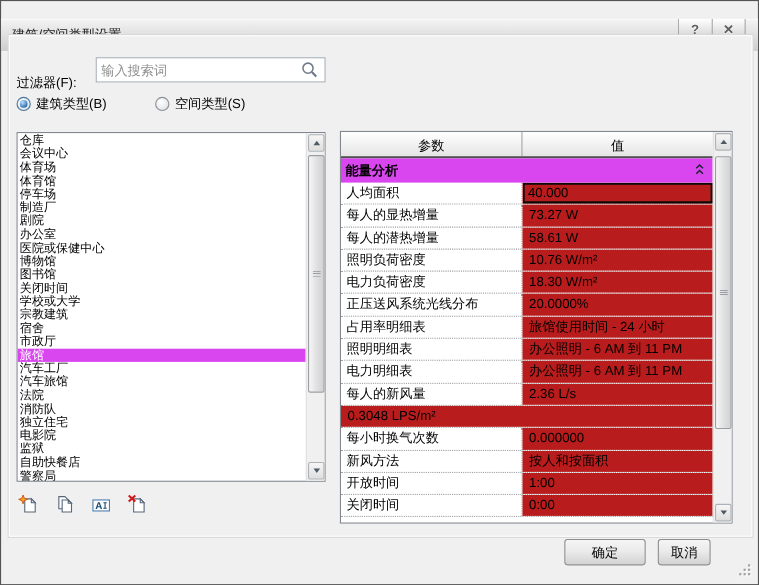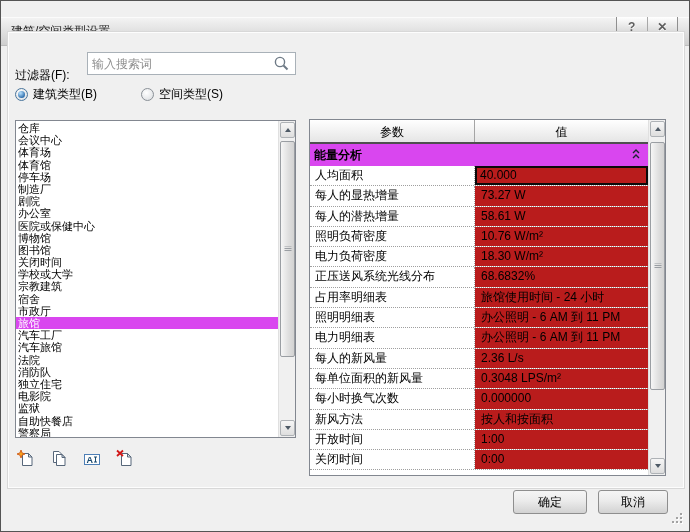--- a/index.html
+++ b/index.html
@@ -90,21 +90,21 @@
   .td { line-height: 19.5px; white-space: nowrap; overflow: hidden; }
   .td.p { width: 165px; border-right: 1px dotted #9f9f9f; padding-left: 5px; }
   .td.v { flex: 1; padding-left: 6px; background: #b91c1c; }
   .td.v.editing { box-shadow: inset 0 0 0 2px #0a0a0a; padding-left: 5px; }
   
   .btn { position: absolute; top: 489px; height: 24px;
     background: linear-gradient(#f5f5f5, #ebebeb 45%, #d2d2d2);
     border: 1px solid #8e8e8e; border-radius: 3px;
     font: 12px "Liberation Sans", sans-serif; color: #000; }
   .btn.ok { left: 512px; width: 74px; }
-  .btn.cancel { left: 597px; width: 70px; }
+  .btn.cancel { left: 597px; width: 48px; }
   .resize-grip { position: absolute; right: 4px; bottom: 5px; width: 14px; height: 14px; }
 </style>
 </head>
 <body>
 
 <div class="window">
 
   <div class="titlebar">
     <span class="title">建筑/空间类型设置</span>
     <div class="caption-buttons">
@@ -232,40 +232,39 @@
           <div class="trow">
             <div class="td p">照明负荷密度</div>
             <div class="td v">10.76 W/m²</div>
           </div>
           <div class="trow">
             <div class="td p">电力负荷密度</div>
             <div class="td v">18.30 W/m²</div>
           </div>
           <div class="trow">
             <div class="td p">正压送风系统光线分布</div>
-            <div class="td v">68.6832%</div>
+            <div class="td v">20.0000%</div>
           </div>
           <div class="trow">
             <div class="td p">占用率明细表</div>
             <div class="td v">旅馆使用时间 - 24 小时</div>
           </div>
           <div class="trow">
             <div class="td p">照明明细表</div>
             <div class="td v">办公照明 - 6 AM 到 11 PM</div>
           </div>
           <div class="trow">
             <div class="td p">电力明细表</div>
             <div class="td v">办公照明 - 6 AM 到 11 PM</div>
           </div>
           <div class="trow">
             <div class="td p">每人的新风量</div>
             <div class="td v">2.36 L/s</div>
           </div>
           <div class="trow">
-            <div class="td p">每单位面积的新风量</div>
             <div class="td v">0.3048 LPS/m²</div>
           </div>
           <div class="trow">
             <div class="td p">每小时换气次数</div>
             <div class="td v">0.000000</div>
           </div>
           <div class="trow">
             <div class="td p">新风方法</div>
             <div class="td v">按人和按面积</div>
           </div>

